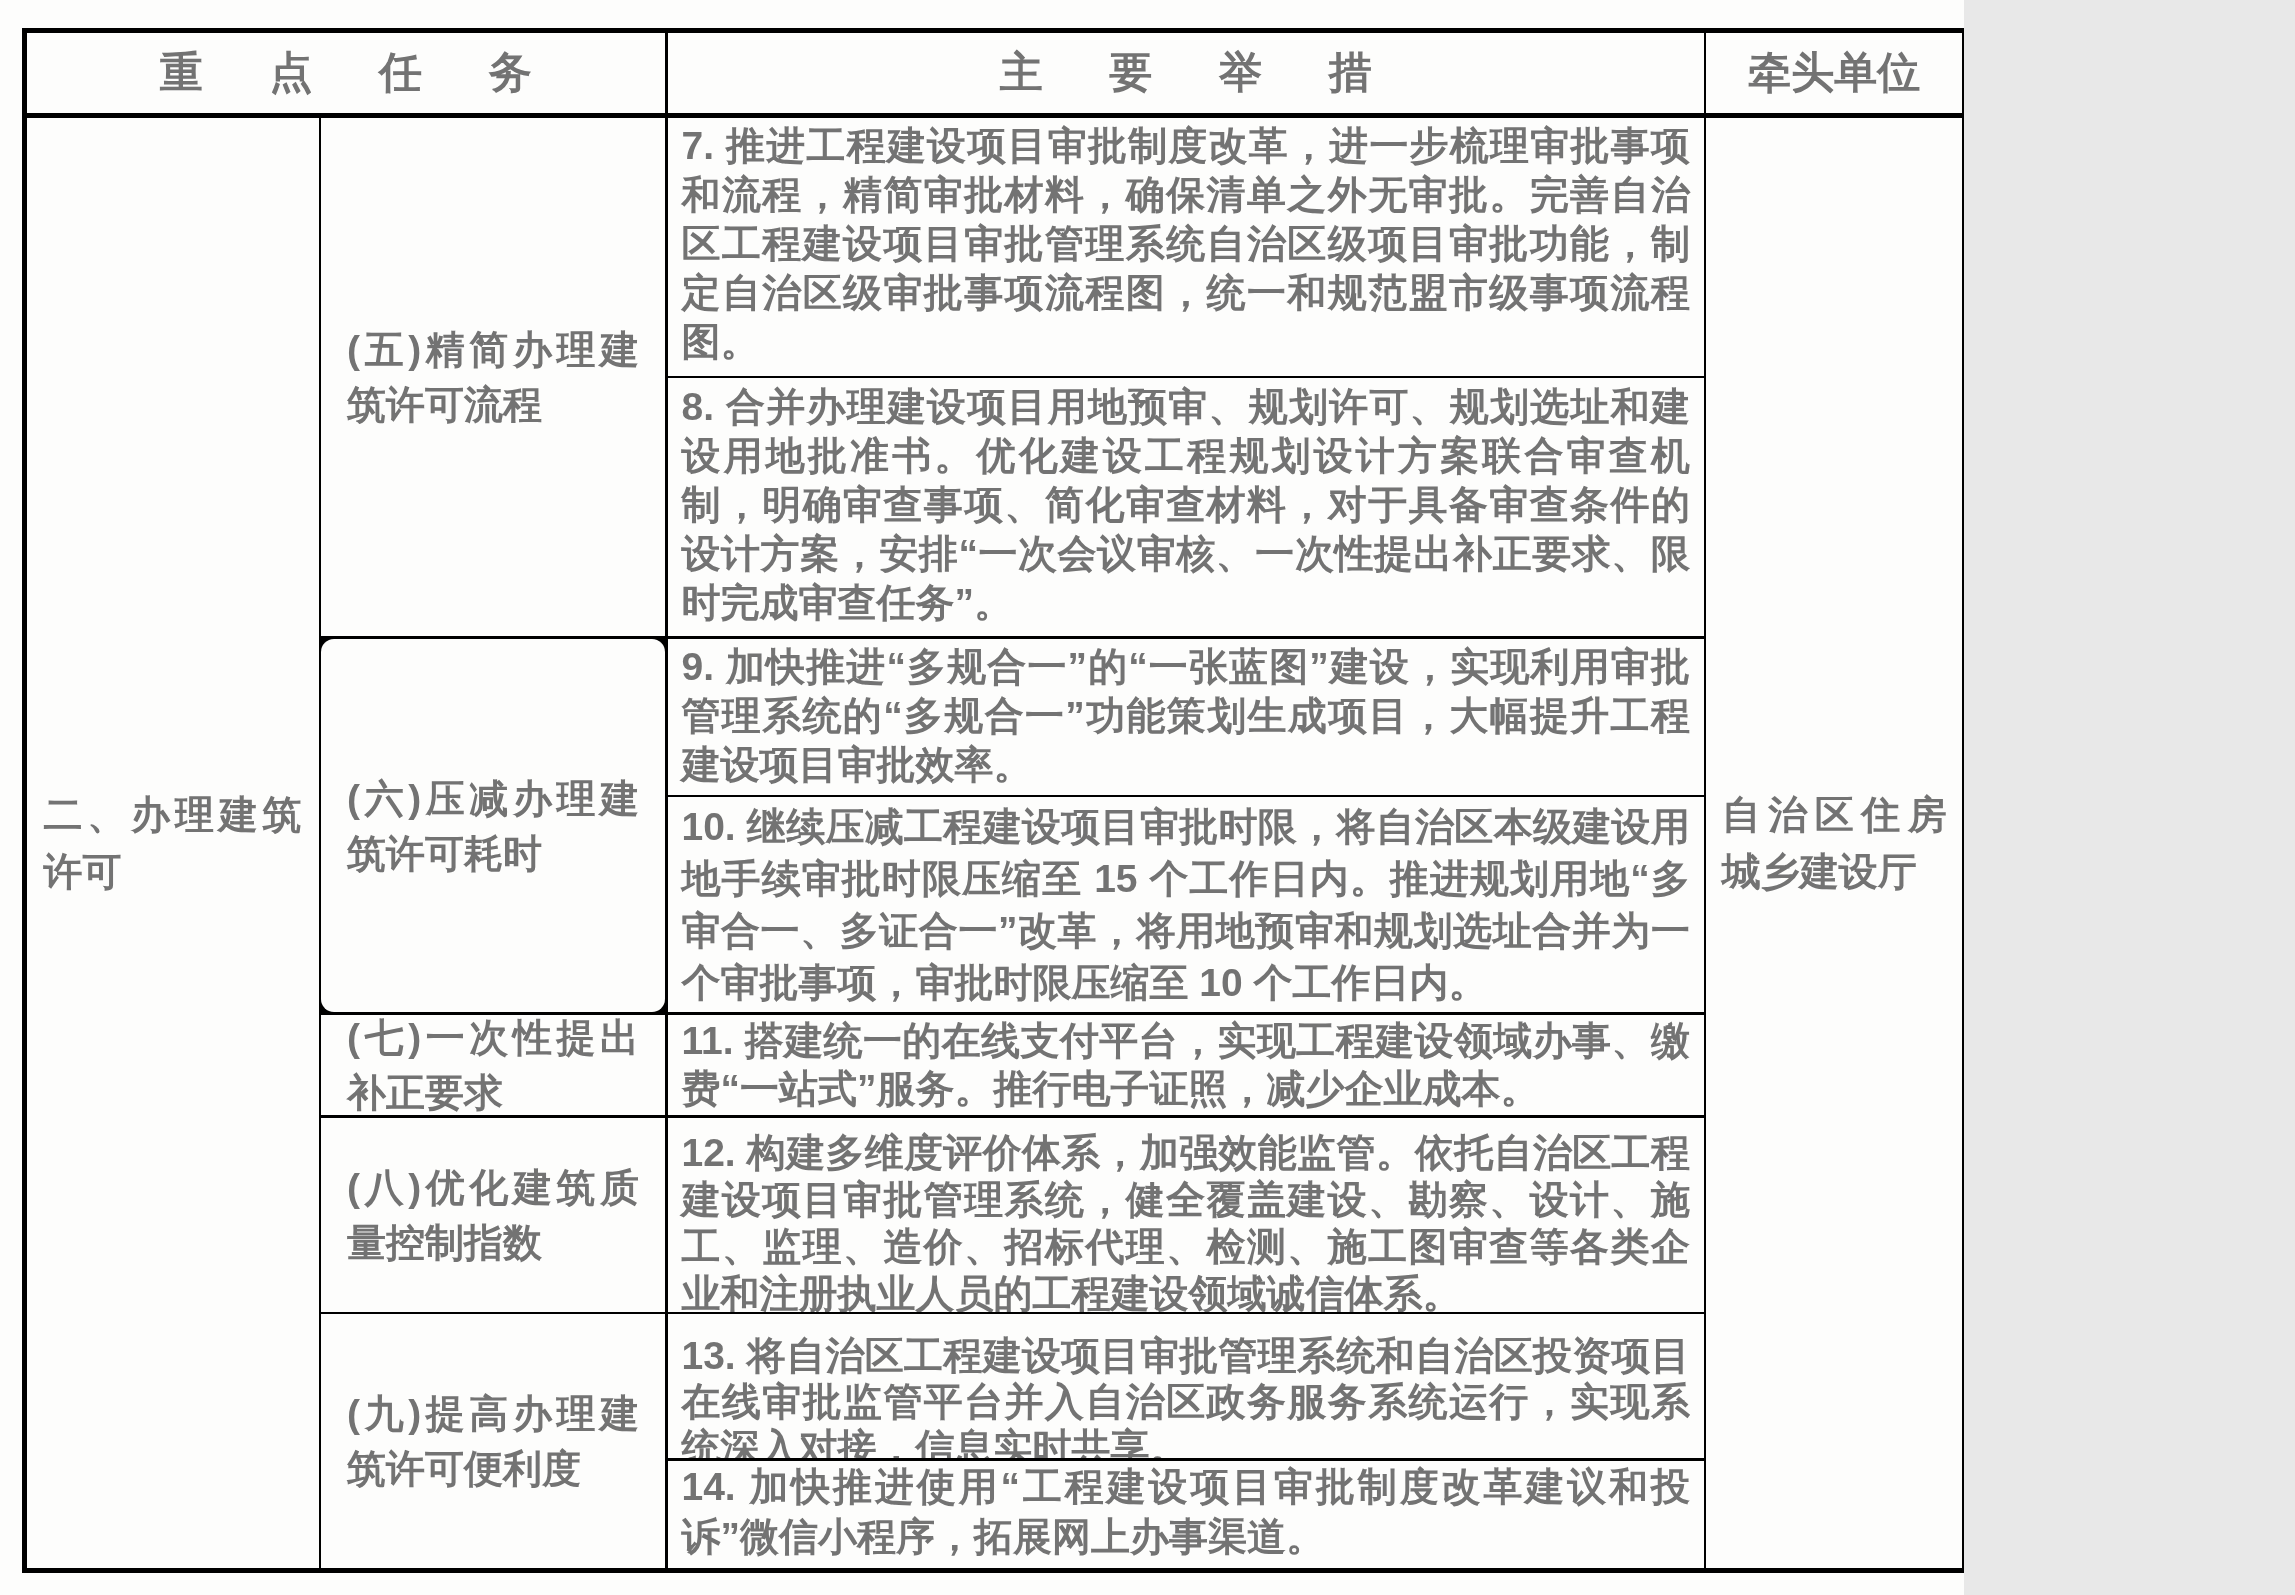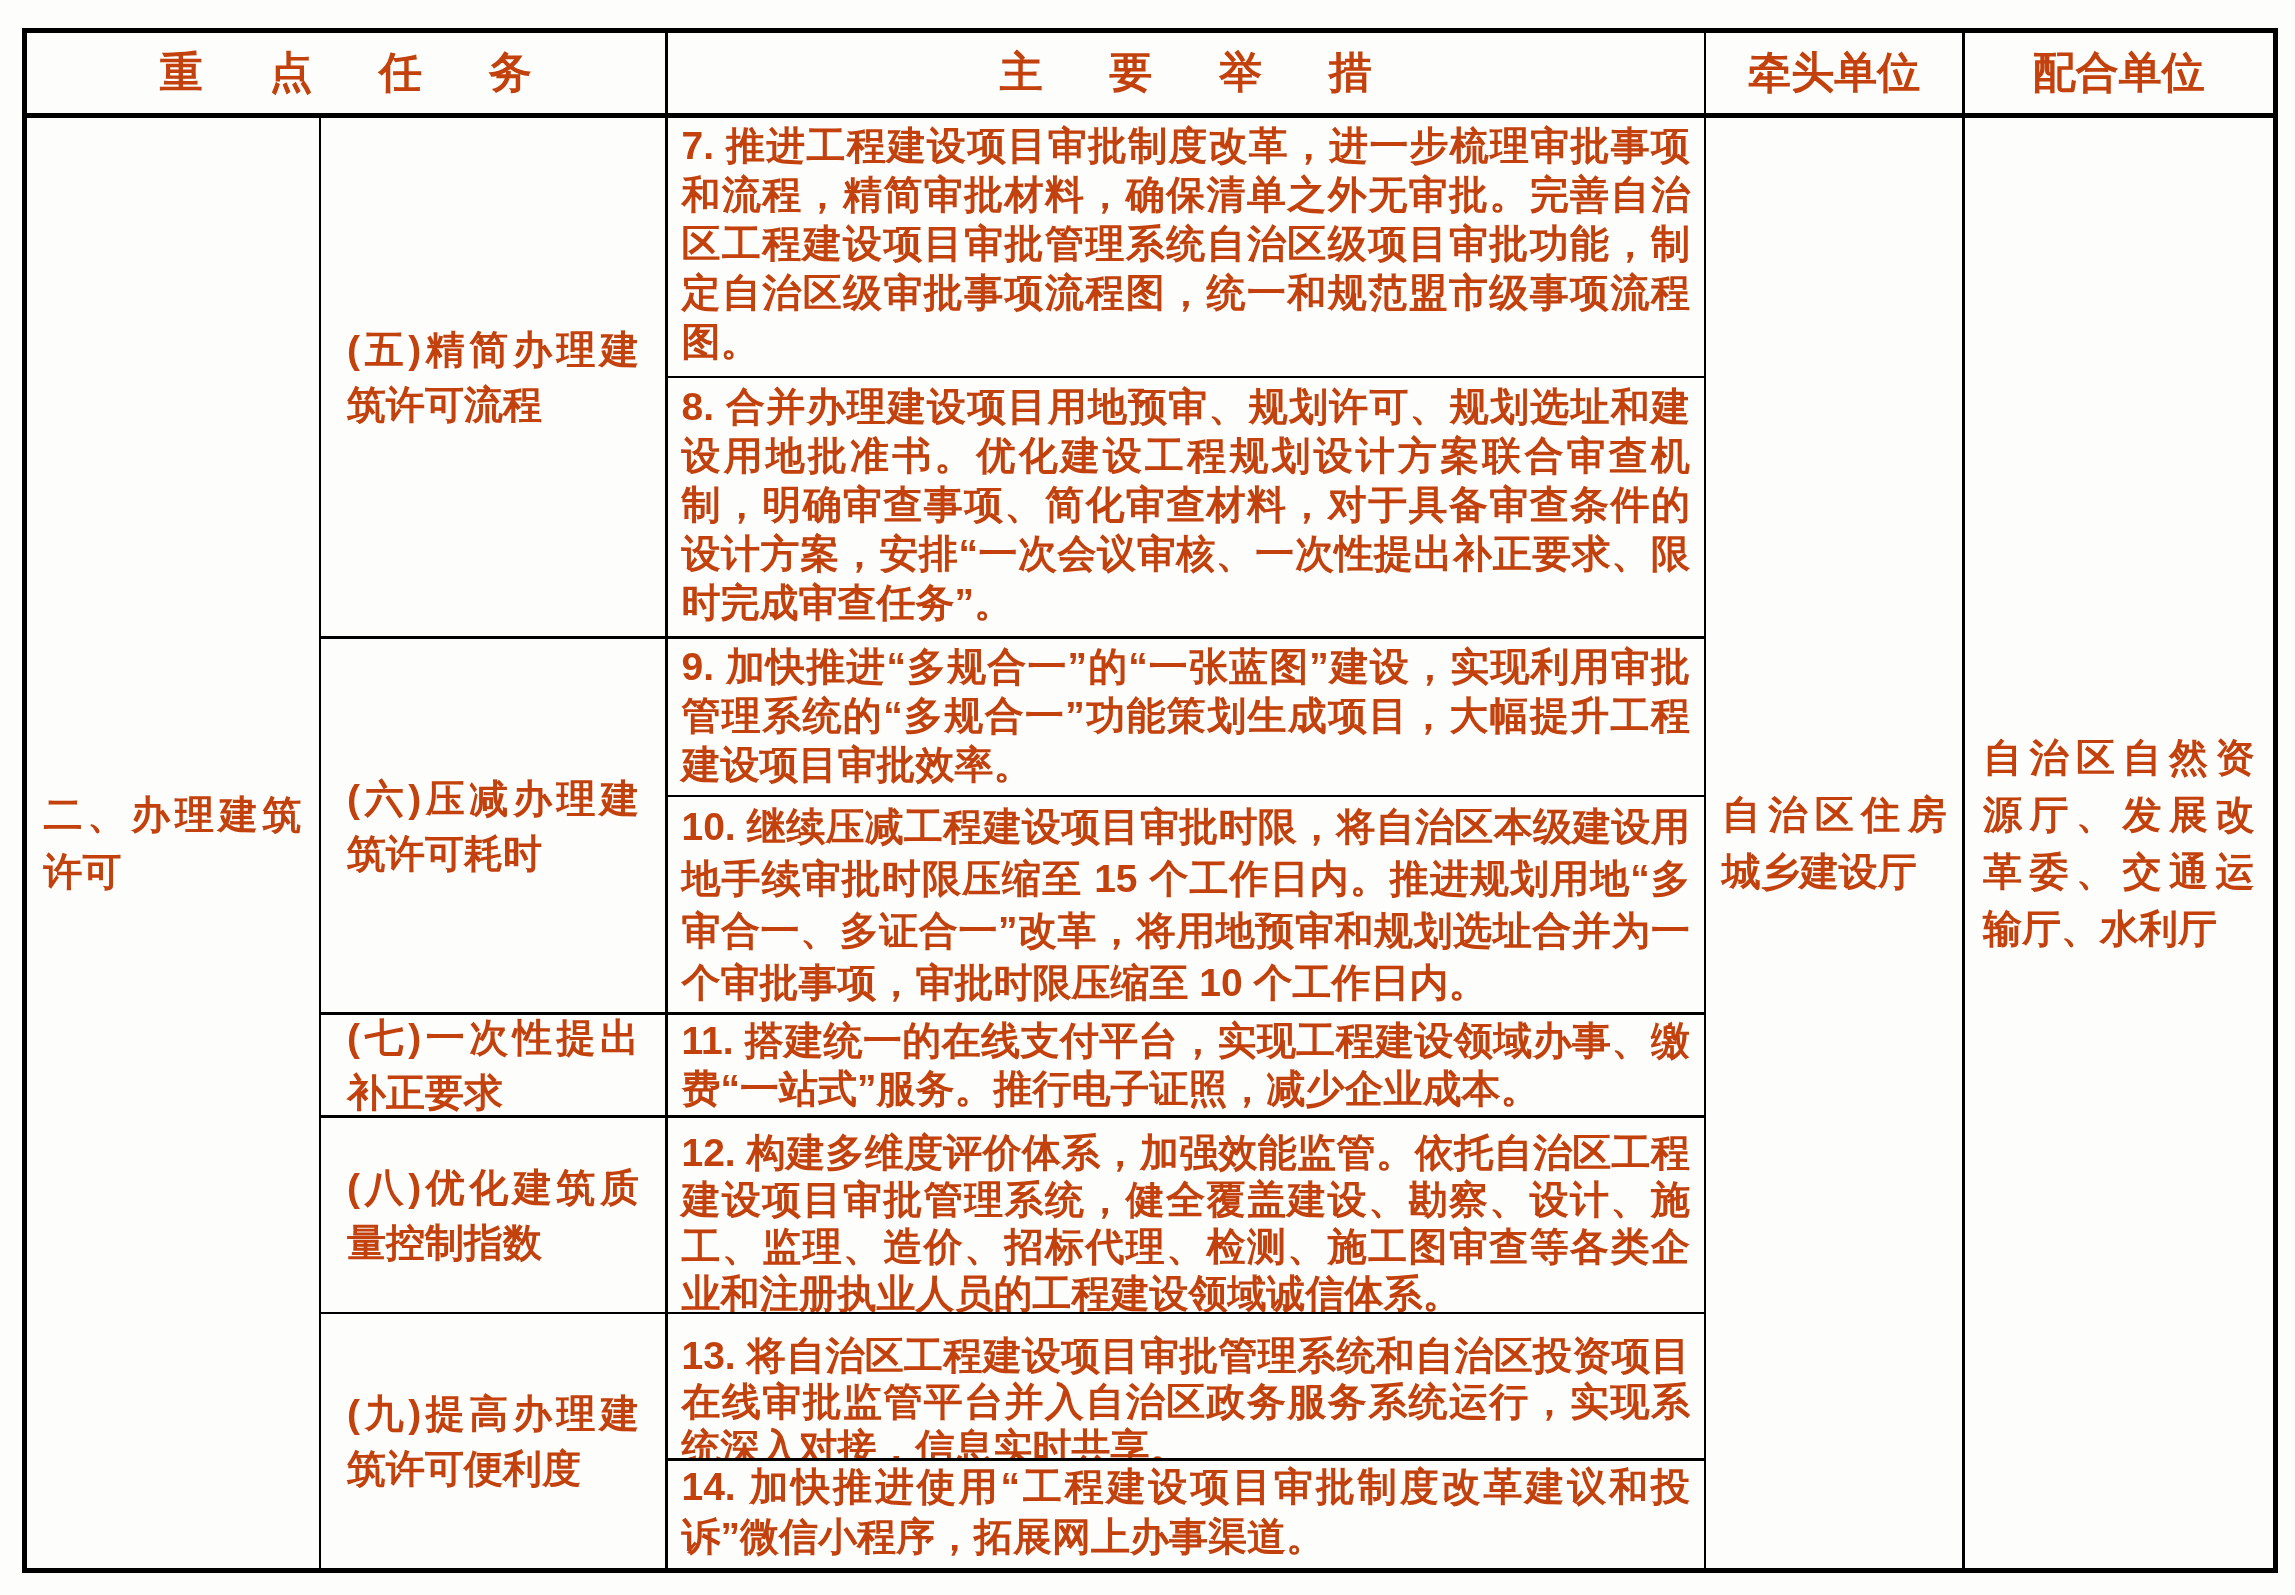--- a/index.html
+++ b/index.html
@@ -1,18 +1,18 @@
 <!DOCTYPE html>
 <html style="font-size:13.8px"><head>
 <meta charset="utf-8">
 <style>
   html,body{margin:0;padding:0;background:#e8e8e8;}
   .page{
-    position:relative;width:2295px;height:1596px;background:#fdfdfc;
-    font-family:"Liberation Sans","DejaVu Sans",sans-serif;color:#c2410c;
+    position:relative;width:1964px;height:1596px;background:#fdfdfc;
+    font-family:"Liberation Sans","DejaVu Sans",sans-serif;color:#737373;
     overflow:hidden;
   }
   .tbl{
     position:absolute;left:21.5px;top:28px;width:2256px;box-sizing:border-box;
     border:5.2px solid #000;background:#000;
     display:grid;
     grid-template-columns:292px 344px 1036px 256px 1fr;
     grid-template-rows:82px 258px 258px 156px 215px 100px 194px 144px 107px;
     gap:2.6px;
   }
@@ -28,21 +28,21 @@
   
   .cat{grid-column:1;grid-row:2 / 10;display:flex;align-items:center;
        font-size:39px;font-weight:600;line-height:57px;padding:0 17px;
        text-align:justify;}
   .cat span{display:block;width:100%;text-align:justify;}
   
   .task{grid-column:2;display:flex;align-items:center;
         font-size:39px;font-weight:600;line-height:55px;padding:0 26px;}
   .task span{display:block;width:100%;text-align:justify;}
   .t5{grid-row:2 / 4;}
-  .t6{grid-row:4 / 6;}
+  .t6{grid-row:4 / 6;border-radius:13px;}
   .t7{grid-row:6;}
   .t8{grid-row:7;}
   .t9{grid-row:8 / 10;justify-content:center;}
   
   .m{grid-column:3;font-size:39px;font-weight:600;line-height:49px;
      padding:3.4px 13.8px 0 13.8px;text-align:justify;text-justify:inter-character;}
   .m7{grid-row:2;}  .m8{grid-row:3;}  .m9{grid-row:4;}  .m10{grid-row:5;line-height:52px;}
   .m11{grid-row:6;line-height:48px;padding-top:1.7px;}
   .m12{grid-row:7;line-height:47px;padding-top:11px;}
   .m13{grid-row:8;line-height:46px;padding-top:19px;}

